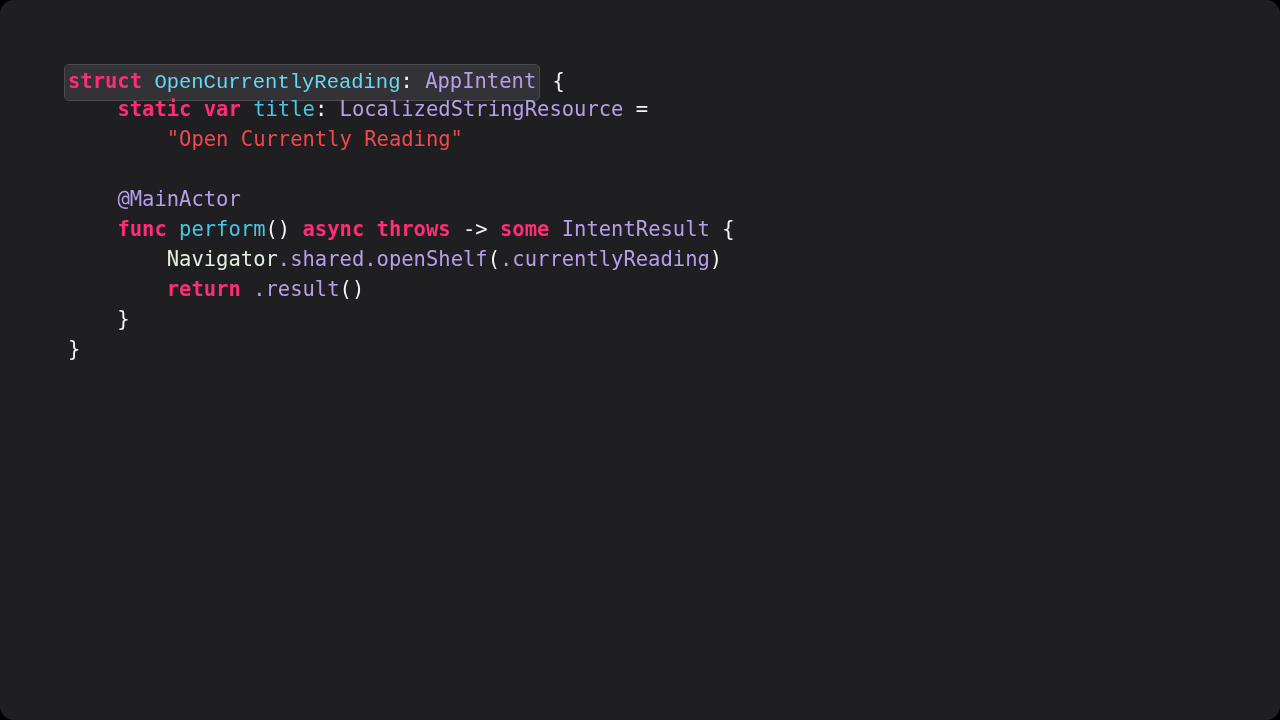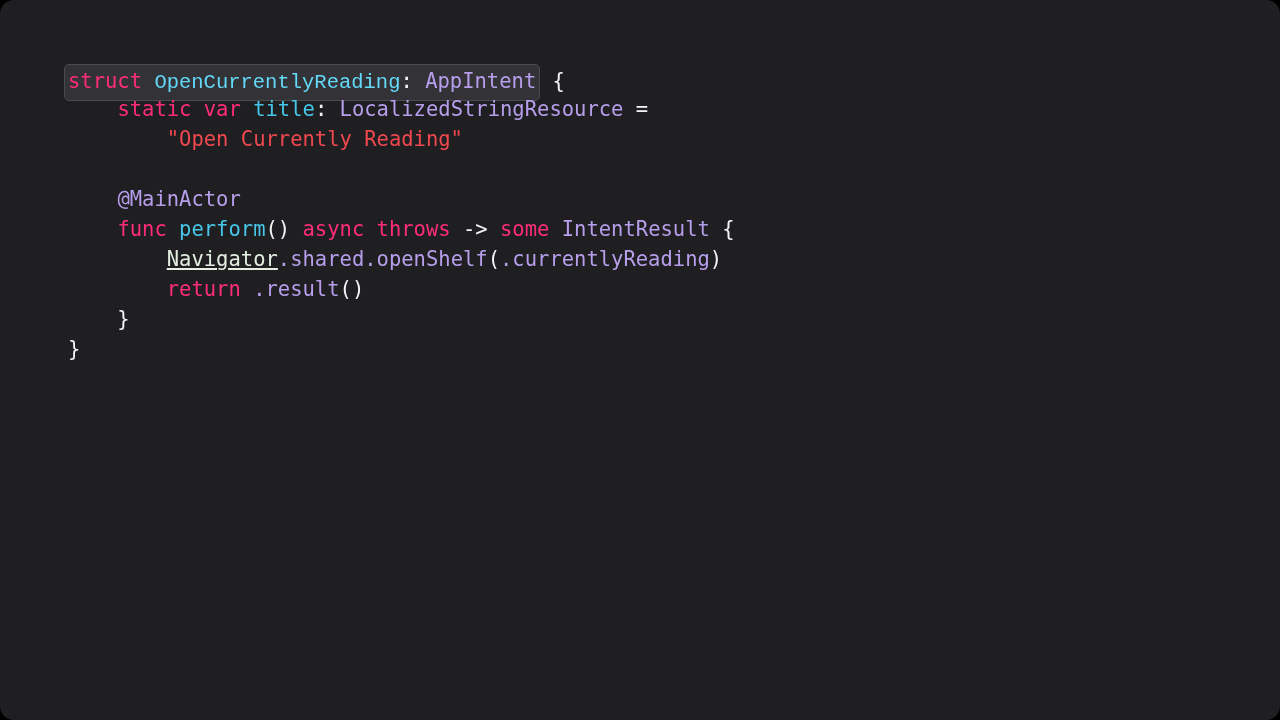--- a/index.html
+++ b/index.html
@@ -49,29 +49,29 @@
     display: inline-block;
     background: #323237;
     border: 1px solid #4a4a50;
     border-radius: 5px;
     padding: 1px 3px 2px 3px;
     margin: 0 0 0 -4px;
     box-sizing: border-box;
   }
 
   
-  .kw      { color: #ff2d76; font-weight: normal; }
+  .kw      { color: #ff2d76; font-weight: bold; }
   .type    { color: #b79eeb; }
   .typecy  { color: #63d9f7; font-family: Liberation Mono, monospace; }
   .fn      { color: #46c6e8; }
   .prop    { color: #46c6e8; margin-top: 25px; }
   .plain   { color: #f4f4f6; }
   .member  { color: #b79eeb; }
   .str     { color: #f0484f; }
   .attr    { color: #b79eeb; }
-  .ident   { color: #e3f0e1; text-decoration: underline; }
+  .ident   { color: #e3f0e1; }
 </style>
 </head>
 <body style="background: rgb(0, 0, 0);">
 
 <div id="slide" style="background: rgb(31, 31, 33);">
   <div id="code-block"><div class="line"><span class="hl" style="background: rgb(50, 50, 55); border-color: rgb(74, 74, 80);"><span class="kw" style="color: rgb(255, 45, 118);">struct</span><span class="plain" style="color: rgb(244, 244, 246);"> </span><span class="typecy" style="color: rgb(99, 217, 247);">OpenCurrentlyReading</span><span class="plain" style="color: rgb(244, 244, 246);">: </span><span class="type" style="color: rgb(183, 158, 235);">AppIntent</span></span><span class="plain" style="color: rgb(244, 244, 246);"> {</span></div><div class="line"><span class="plain" style="color: rgb(244, 244, 246);">    </span><span class="kw" style="color: rgb(255, 45, 118);">static</span><span class="plain" style="color: rgb(244, 244, 246);"> </span><span class="kw" style="color: rgb(255, 45, 118);">var</span><span class="plain" style="color: rgb(244, 244, 246);"> </span><span class="prop" style="color: rgb(70, 198, 232);">title</span><span class="plain" style="color: rgb(244, 244, 246);">: </span><span class="type" style="color: rgb(183, 158, 235);">LocalizedStringResource</span><span class="plain" style="color: rgb(244, 244, 246);"> =</span></div><div class="line"><span class="plain" style="color: rgb(244, 244, 246);">        </span><span class="str" style="color: rgb(240, 72, 79);">"Open Currently Reading"</span></div><div class="line blank">&nbsp;</div><div class="line"><span class="plain" style="color: rgb(244, 244, 246);">    </span><span class="attr" style="color: rgb(183, 158, 235);">@MainActor</span></div><div class="line"><span class="plain" style="color: rgb(244, 244, 246);">    </span><span class="kw" style="color: rgb(255, 45, 118);">func</span><span class="plain" style="color: rgb(244, 244, 246);"> </span><span class="fn" style="color: rgb(70, 198, 232);">perform</span><span class="plain" style="color: rgb(244, 244, 246);">() </span><span class="kw" style="color: rgb(255, 45, 118);">async</span><span class="plain" style="color: rgb(244, 244, 246);"> </span><span class="kw" style="color: rgb(255, 45, 118);">throws</span><span class="plain" style="color: rgb(244, 244, 246);"> -&gt; </span><span class="kw" style="color: rgb(255, 45, 118);">some</span><span class="plain" style="color: rgb(244, 244, 246);"> </span><span class="type" style="color: rgb(183, 158, 235);">IntentResult</span><span class="plain" style="color: rgb(244, 244, 246);"> {</span></div><div class="line"><span class="plain" style="color: rgb(244, 244, 246);">        </span><span class="ident" style="color: rgb(227, 240, 225);">Navigator</span><span class="member" style="color: rgb(183, 158, 235);">.shared</span><span class="member" style="color: rgb(183, 158, 235);">.openShelf</span><span class="plain" style="color: rgb(244, 244, 246);">(</span><span class="member" style="color: rgb(183, 158, 235);">.currentlyReading</span><span class="plain" style="color: rgb(244, 244, 246);">)</span></div><div class="line"><span class="plain" style="color: rgb(244, 244, 246);">        </span><span class="kw" style="color: rgb(255, 45, 118);">return</span><span class="plain" style="color: rgb(244, 244, 246);"> </span><span class="member" style="color: rgb(183, 158, 235);">.result</span><span class="plain" style="color: rgb(244, 244, 246);">()</span></div><div class="line"><span class="plain" style="color: rgb(244, 244, 246);">    }</span></div><div class="line"><span class="plain" style="color: rgb(244, 244, 246);">}</span></div></div>
 </div>
 
 </body></html>

